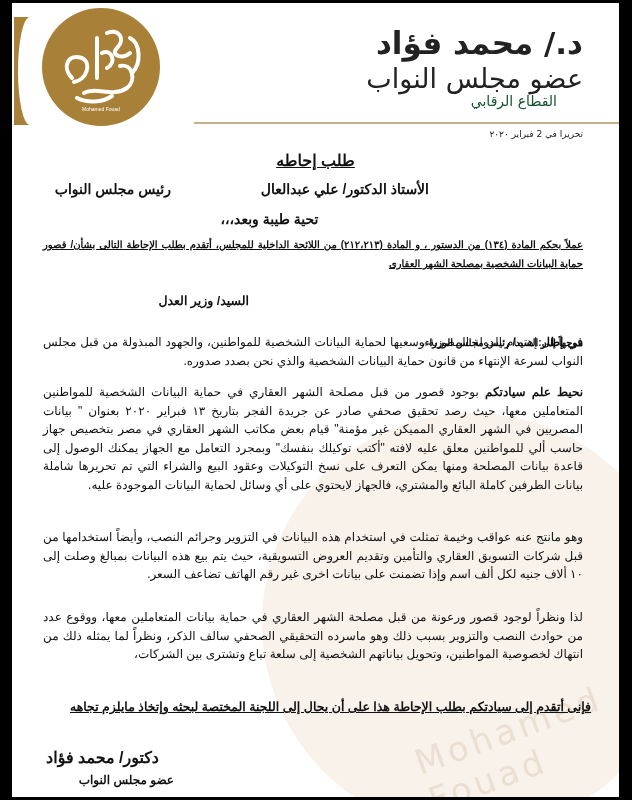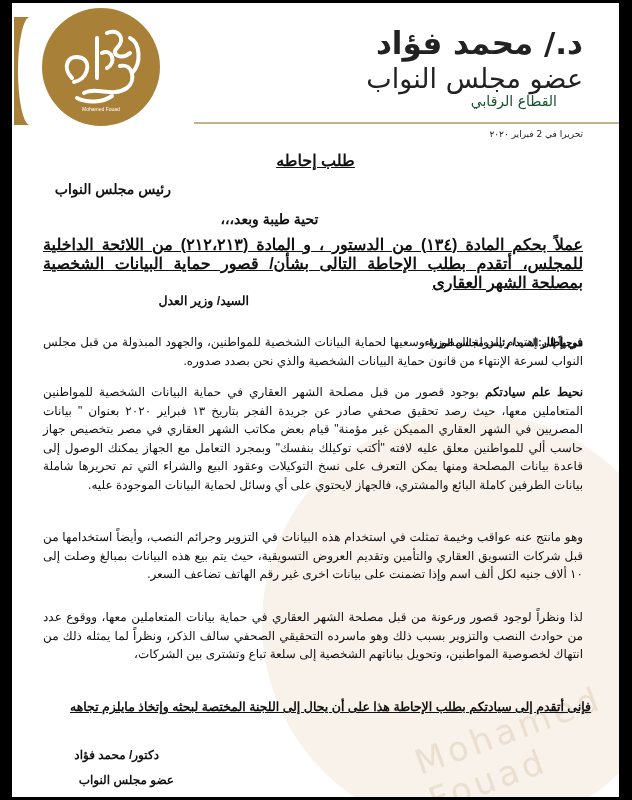--- a/index.html
+++ b/index.html
@@ -17,31 +17,31 @@
   .hdr-name { top:22px; font-size:31px; font-weight:bold; }
   .hdr-title { top:60px; font-size:27px; }
   .hdr-sector { top:90px; right:62px; font-size:14px; color:#14532d; }
   .rule { position:absolute; left:182px; top:119px; width:425px; height:2px; background:#c7b18b; }
   .date { position:absolute; right:36px; top:126px; direction:rtl; font-size:9px; color:#222; }
   .txt { position:absolute; direction:rtl; color:#111; font-family:"Liberation Sans", sans-serif; }
   .subject { top:148px; left:0; width:607px; text-align:center; font-weight:bold; font-size:16px; text-decoration:underline; }
   .addr1 { top:178px; right:190px; font-weight:bold; font-size:14px; }
   .addr2 { top:178px; right:448px; font-weight:bold; font-size:14px;margin-left:8px; }
   .greet { top:208px; left:0; width:500px; text-align:center; font-weight:bold; font-size:14px; padding-left:15px; box-sizing:border-box; }
-  .intro { top:232px; right:36px; width:540px; font-weight:bold; font-size:16px; line-height:19px; text-decoration:underline; text-align:justify; }
+  .intro { top:232px; right:36px; width:540px; font-weight:bold; font-size:10px; line-height:19px; text-decoration:underline; text-align:justify; }
   .to1 { top:290px; right:36px; font-weight:bold; font-size:10px;margin-top:44px; }
   .to2 { top:290px; right:370px; font-weight:bold; font-size:12.5px; }
   .para { right:36px; width:540px; font-size:12px; line-height:18.5px; text-align:justify; }
   .p1 { top:330px; }
   .p2 { top:380px;margin-left:32px; }
   .p3 { top:525px; }
   .p4 { top:605px; }
   .para b { font-weight:bold; }
   .closing { top:695px; left:0; width:607px; text-align:center; font-weight:bold; font-size:12.5px; line-height:19px; text-decoration:underline; padding-left:30px; box-sizing:border-box; }
-  .sig1 { top:745px; right:460px; font-weight:bold; font-size:12px; }
+  .sig1 { top:745px; right:460px; font-weight:bold; font-size:16px; }
   .sig2 { top:770px; right:445px; font-weight:bold; font-size:12px; }
 </style>
 </head>
 <body>
 
 <div class="page">
   <div class="watermark"></div>
   <div class="watermark-text">Mohamed Fouad</div>
 
   <div class="logo-bar"></div>
@@ -60,20 +60,21 @@
     <div class="logo-text">Mohamed Fouad</div>
   </div>
 
   <div class="hdr hdr-name">د./ محمد فؤاد</div>
   <div class="hdr hdr-title">عضو مجلس النواب</div>
   <div class="hdr hdr-sector">القطاع الرقابي</div>
   <div class="rule"></div>
   <div class="date">تحريرا في 2 فبراير ٢٠٢٠</div>
 
   <div class="txt subject">طلب إحاطه</div>
+  <div class="txt addr1">الأستاذ الدكتور/ علي عبدالعال</div>
   <div class="txt addr2">رئيس مجلس النواب</div>
   <div class="txt greet">تحية طيبة وبعد،،،</div>
   <div class="txt intro">عملاً بحكم المادة (١٣٤) من الدستور ، و المادة (٢١٢،٢١٣) من اللائحة الداخلية للمجلس، أتقدم بطلب الإحاطة التالى بشأن/ قصور حماية البيانات الشخصية بمصلحة الشهر العقارى</div>
   <div class="txt to1">موجهاً إلى:السيد/ رئيس مجلس الوزراء،</div>
   <div class="txt to2">السيد/ وزير العدل</div>
 
   <div class="txt para p1"><b>في إطار</b><span> إهتمام الدولة المصرية وسعيها لحماية البيانات الشخصية للمواطنين، والجهود المبذولة من قبل مجلس النواب لسرعة الإنتهاء من قانون حماية البيانات الشخصية والذي نحن بصدد صدوره.</span></div>
   <div class="txt para p2"><b>نحيط علم سيادتكم</b><span> بوجود قصور من قبل مصلحة الشهر العقاري في حماية البيانات الشخصية للمواطنين المتعاملين معها، حيث رصد تحقيق صحفي صادر عن جريدة الفجر بتاريخ ١٣ فبراير ٢٠٢٠ بعنوان " بيانات المصريين في الشهر العقاري المميكن غير مؤمنة" قيام بعض مكاتب الشهر العقاري في مصر بتخصيص جهاز حاسب ألي للمواطنين معلق عليه لافته "أكتب توكيلك بنفسك" وبمجرد التعامل مع الجهاز يمكنك الوصول إلى قاعدة بيانات المصلحة ومنها يمكن التعرف على نسخ التوكيلات وعقود البيع والشراء التي تم تحريرها شاملة بيانات الطرفين كاملة البائع والمشتري، فالجهاز لايحتوي على أي وسائل لحماية البيانات الموجودة عليه.</span></div>
   <div class="txt para p3"><span>وهو مانتج عنه عواقب وخيمة تمثلت في استخدام هذه البيانات في التزوير وجرائم النصب، وأيضاً استخدامها من قبل شركات التسويق العقاري والتأمين وتقديم العروض التسويقية، حيث يتم بيع هذه البيانات بمبالغ وصلت إلى ١٠ ألاف جنيه لكل ألف اسم وإذا تضمنت على بيانات اخرى غير رقم الهاتف تضاعف السعر.</span></div>
   <div class="txt para p4"><span>لذا ونظراً لوجود قصور ورعونة من قبل مصلحة الشهر العقاري في حماية بيانات المتعاملين معها، ووقوع عدد من حوادث النصب والتزوير بسبب ذلك وهو ماسرده التحقيقي الصحفي سالف الذكر، ونظراً لما يمثله ذلك من انتهاك لخصوصية المواطنين، وتحويل بياناتهم الشخصية إلى سلعة تباع وتشترى بين الشركات،</span></div>

